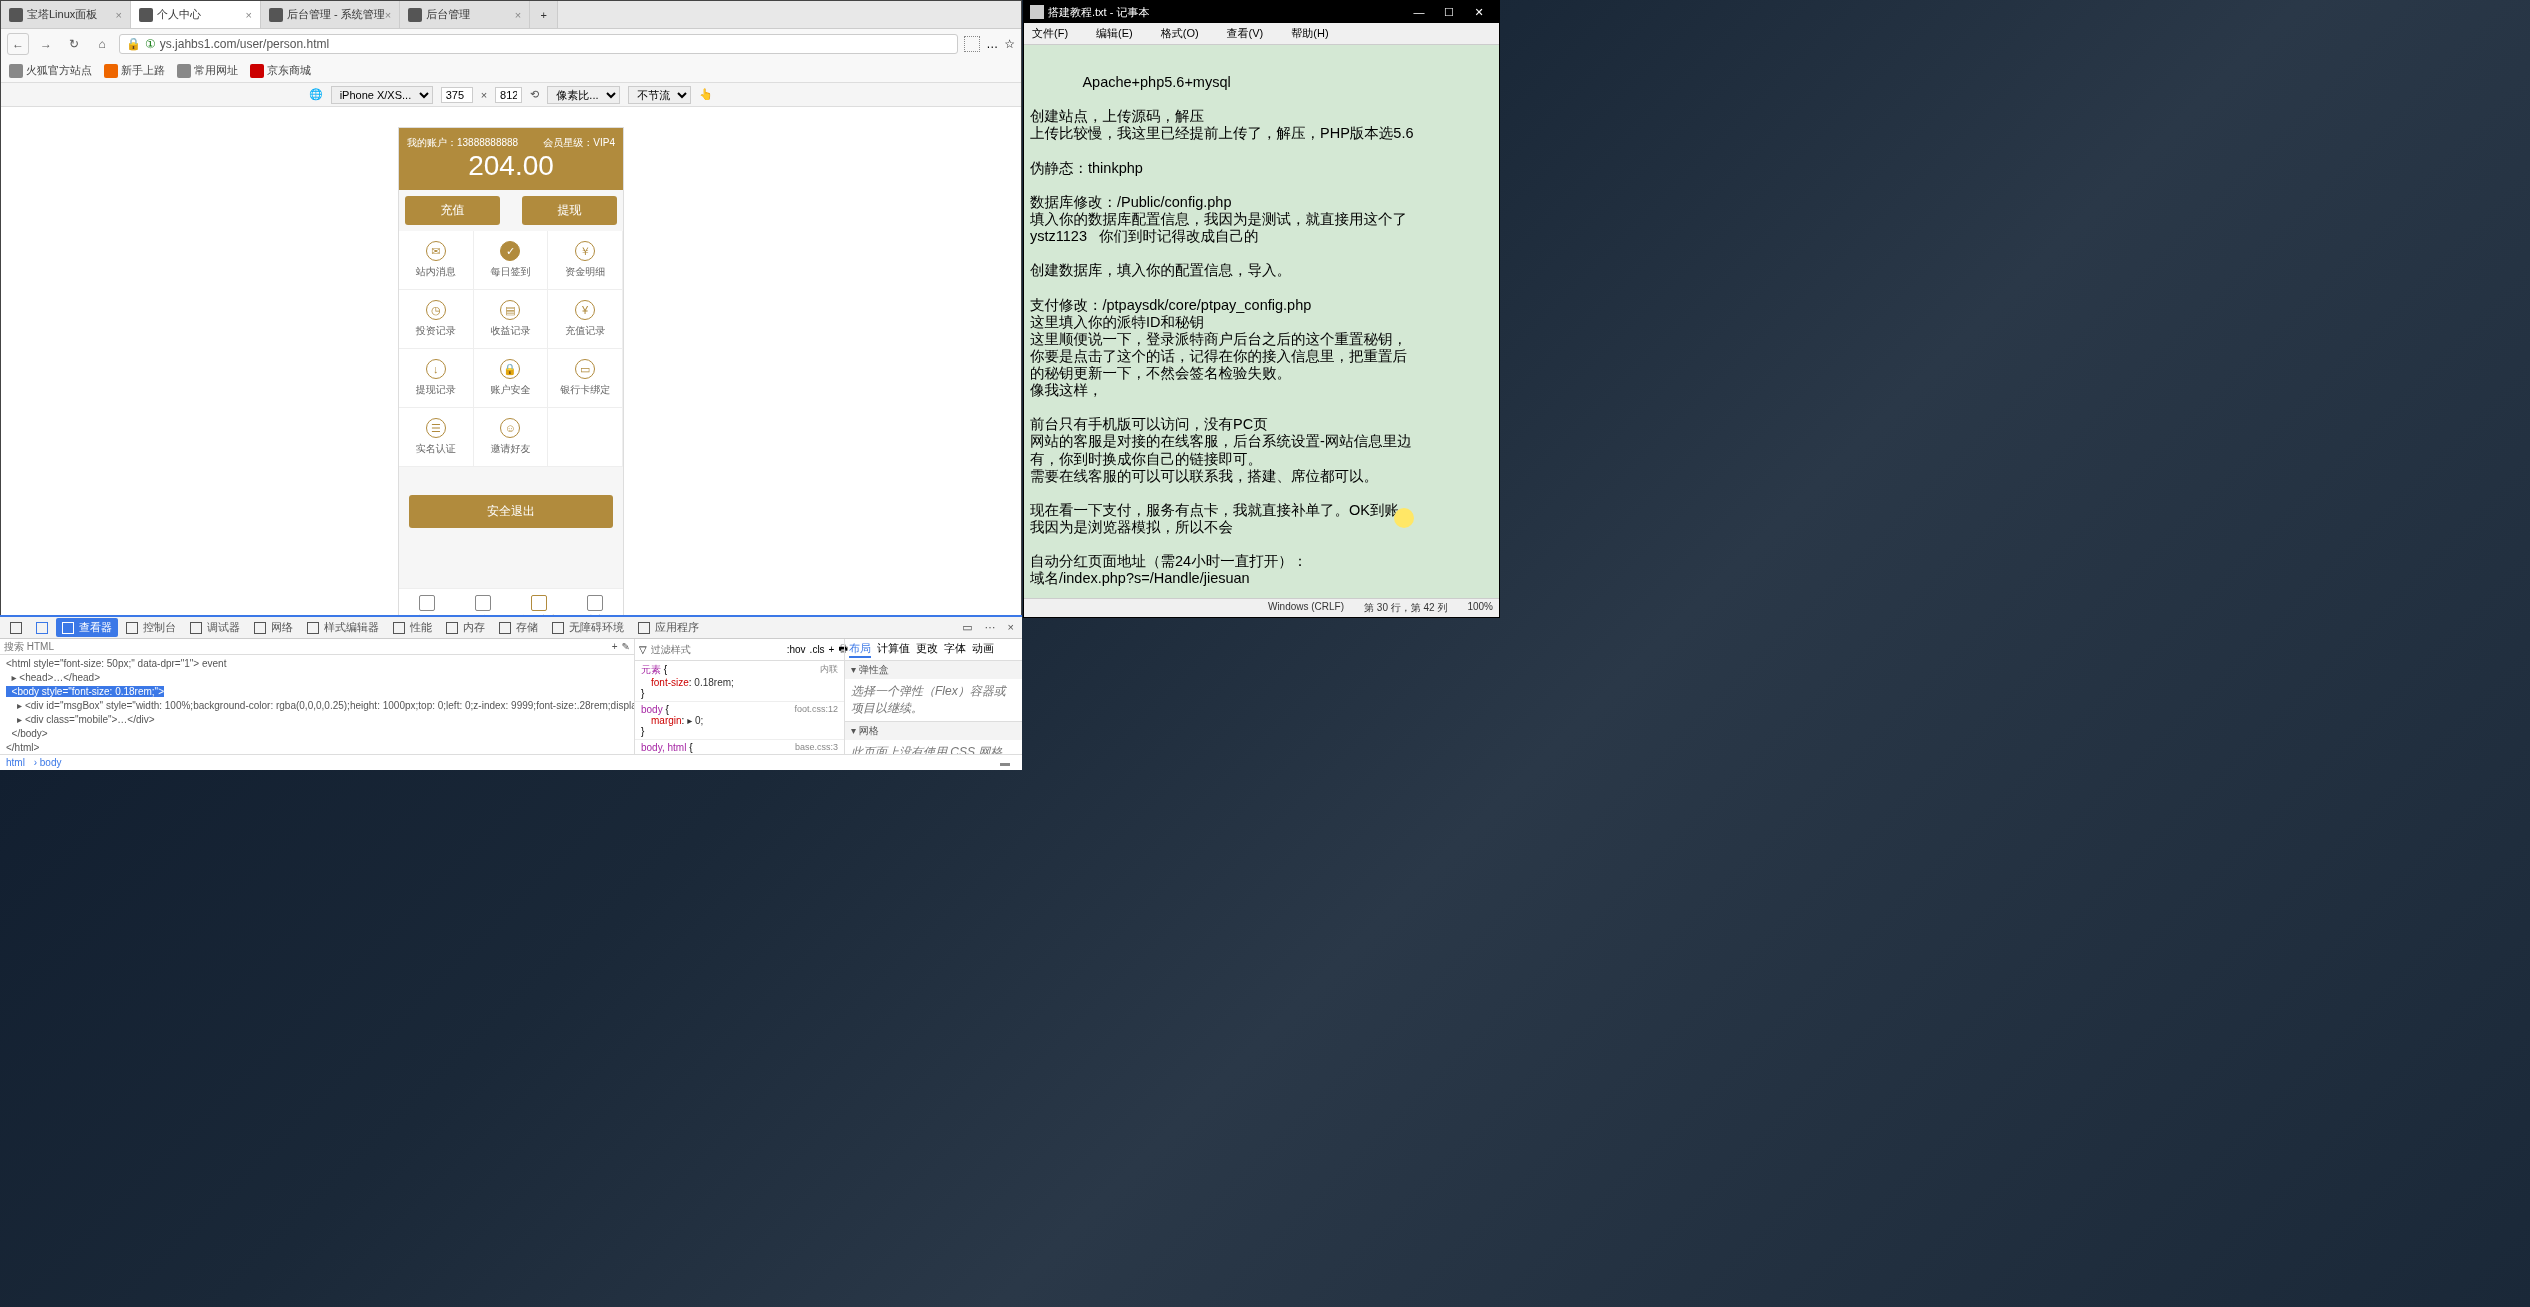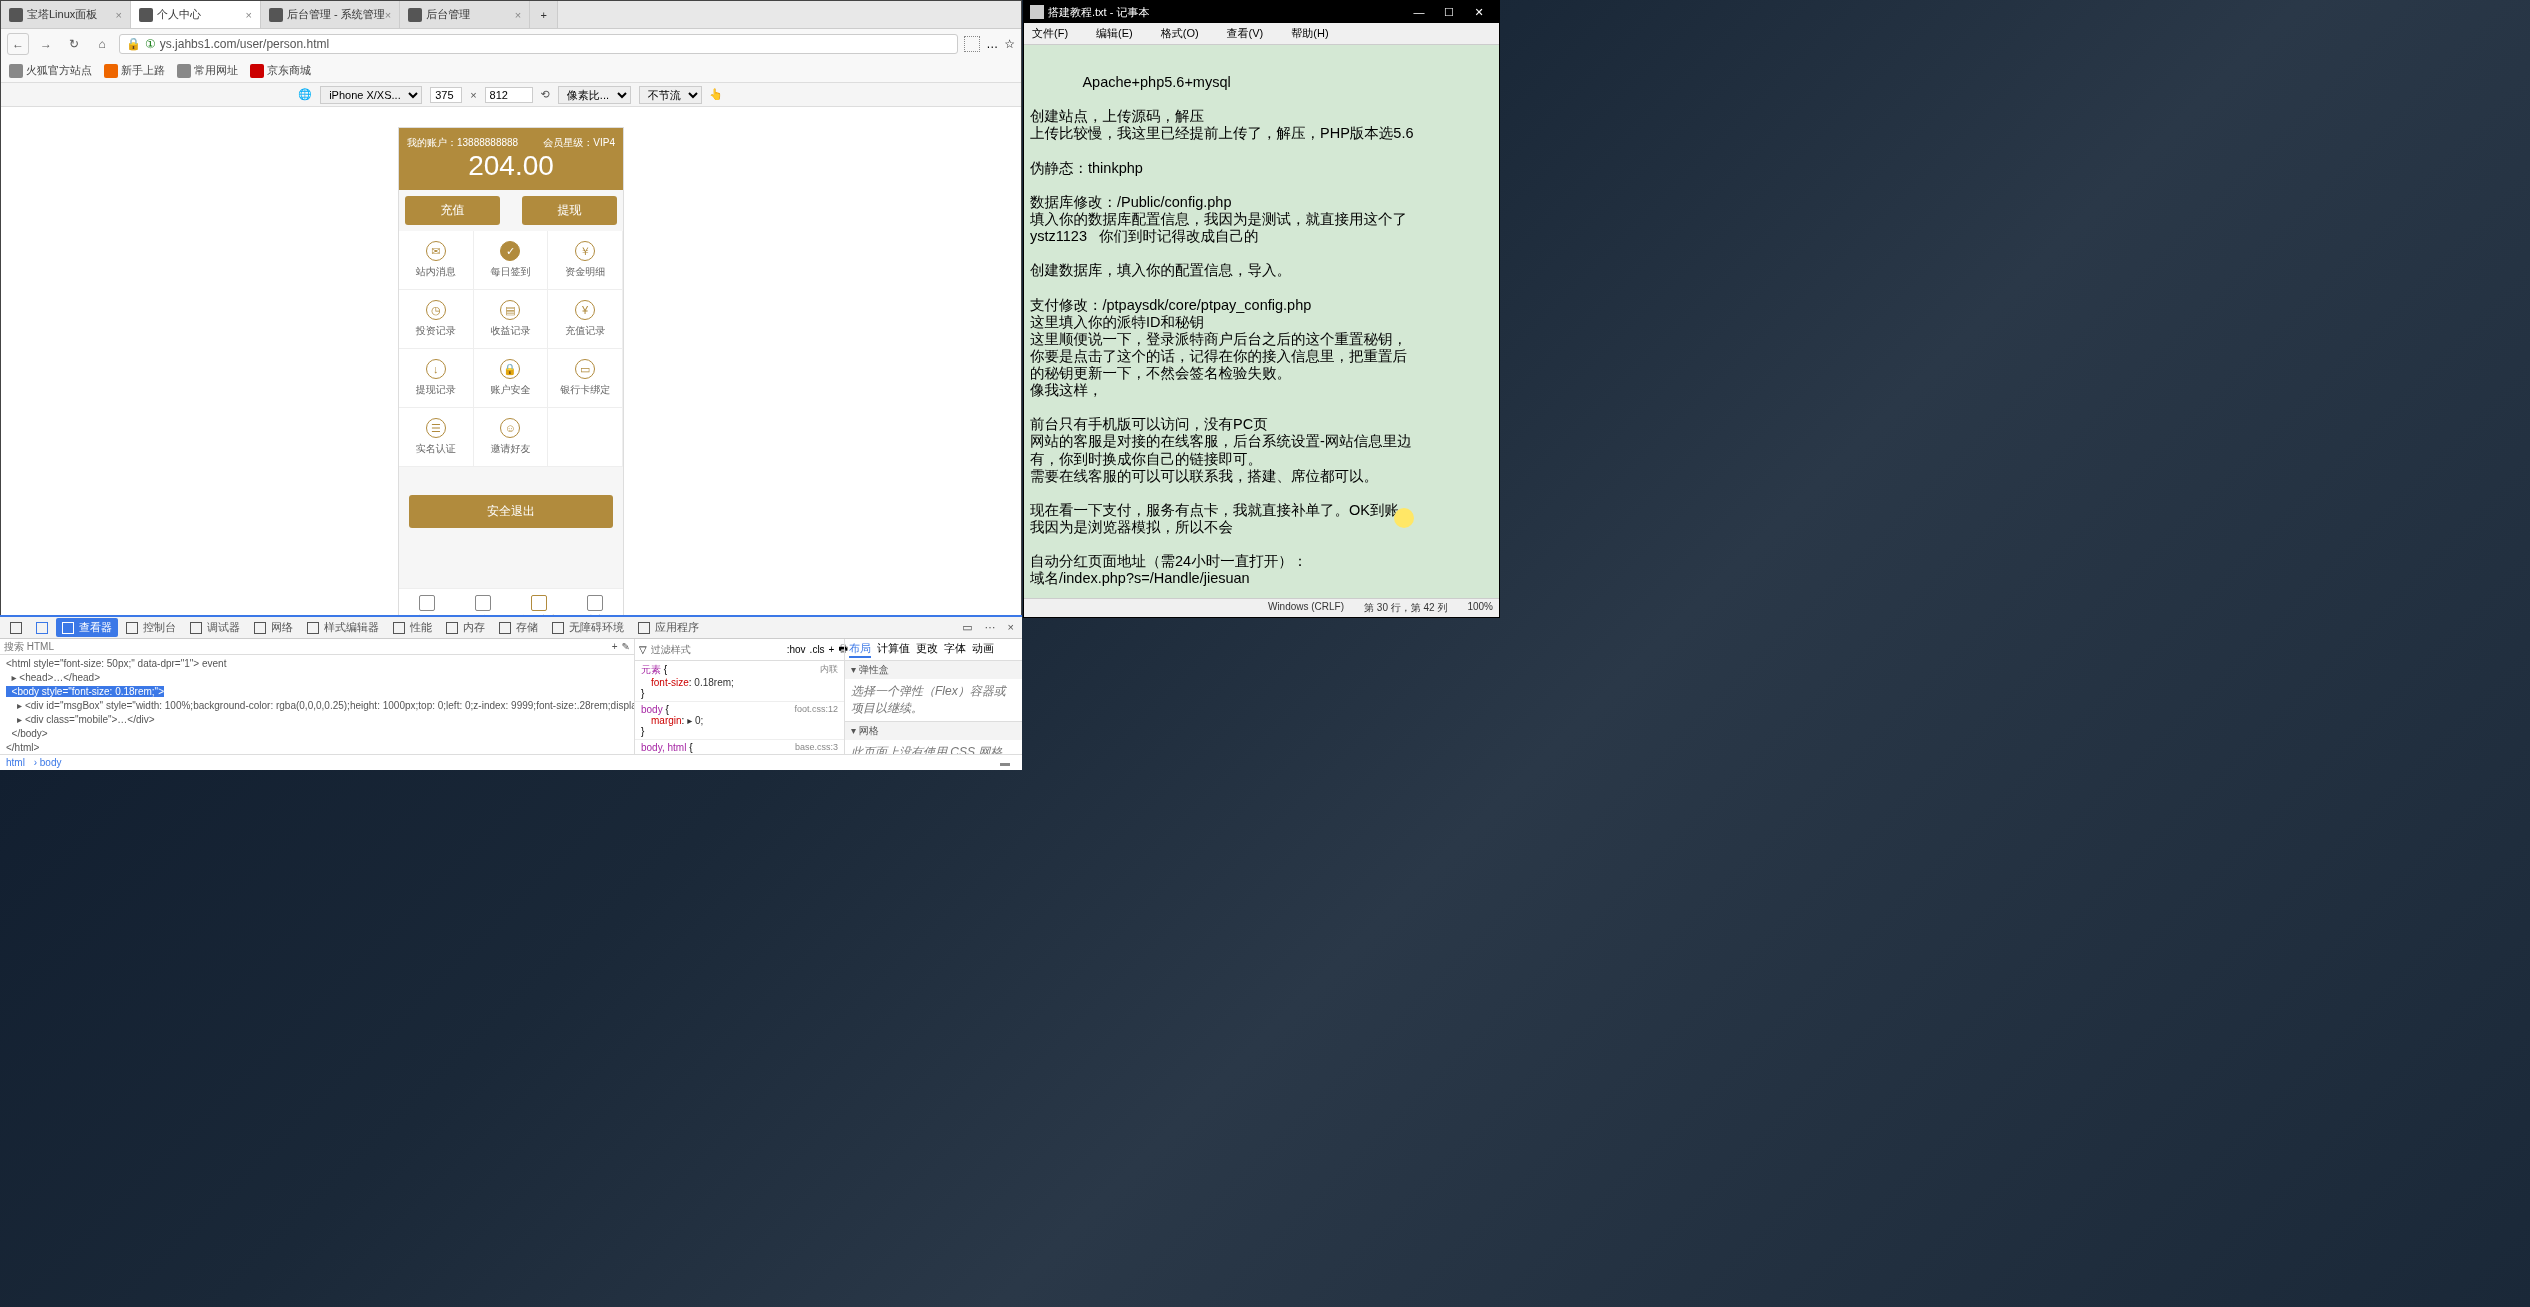--- a/index.html
+++ b/index.html
@@ -138,21 +138,21 @@
       <div class="bm">
           <span class="bmi" style="background:#c00"></span>
           <span>京东商城</span>
         </div>
     </div>
     <div class="ff-devbar">
       <span>🌐</span>
       <select><option>iPhone X/XS...</option></select>
       <input style="width: 32px;" value="375">
       <span>×</span>
-      <input style="width: 48px;" value="812">
+      <input style="width: 27px;" value="812">
       <span>⟲</span>
       <select><option>像素比...</option></select>
       <select><option>不节流</option></select>
       <span style="color:#3b78e7">👆</span>
     </div>
     <div class="ff-view">
       <div class="phone">
         <div class="phone-top">
           <div class="row1">
             <span><span>我的账户：</span><span>13888888888</span></span>

